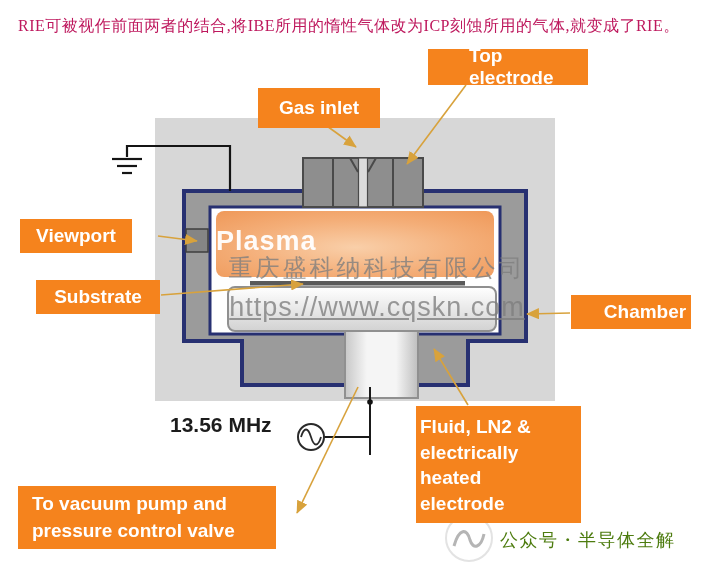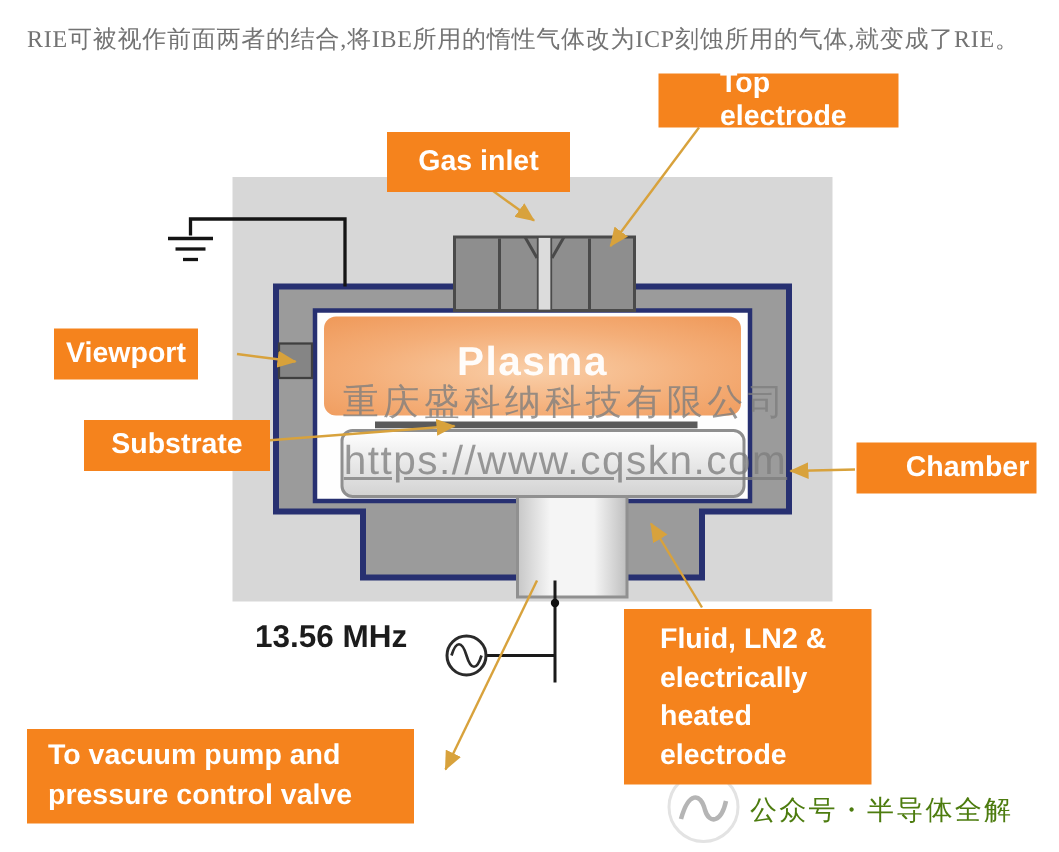--- a/index.html
+++ b/index.html
@@ -1,41 +1,41 @@
 <!DOCTYPE html>
 <html><head>
 <meta charset="utf-8">
 <style>
   html,body{margin:0;padding:0;background:#ffffff;}
   .stage{position:relative;width:706px;height:568px;background:#ffffff;overflow:hidden;
          font-family:"Liberation Sans",sans-serif;}
   .stage svg{position:absolute;left:0;top:0;z-index:1;}
 
   .title{position:absolute;left:18px;top:16px;width:680px;z-index:4;
-         font-family:"Liberation Serif",serif;font-size:16px;color:#737373;letter-spacing:0.5px;}
+         font-family:"Liberation Serif",serif;font-size:16px;color:#be185d;letter-spacing:0.5px;}
 
-  .plasma-text{position:absolute;left:216px;top:226px;width:278px;text-align:center;z-index:2;
+  .plasma-text{position:absolute;left:216px;top:226px;width:278px;z-index:2;
          font-size:27px;font-weight:600;letter-spacing:1px;color:rgba(255,255,255,0.95);}
 
   .wm{position:absolute;left:155px;width:444px;text-align:center;z-index:3;color:rgba(125,125,125,0.78);}
   .wm-company{top:252px;font-family:"Liberation Serif",serif;font-size:24px;letter-spacing:3px;}
   .wm-url{top:292px;font-size:27px;letter-spacing:1px;text-decoration:underline;}
 
   .freq{position:absolute;left:170px;top:413px;z-index:4;font-size:21px;font-weight:600;color:#1C1C1C;}
 
   .lbl{position:absolute;background:#F5831D;color:#ffffff;z-index:5;box-sizing:border-box;
        font-size:19px;font-weight:600;display:flex;align-items:center;justify-content:center;
        padding:4px 10px;}
-  #lbl-top-electrode{left:439px;top:49px;width:160px;height:36px;padding-left:41px;}
+  #lbl-top-electrode{left:428px;top:49px;width:160px;height:36px;padding-left:41px;}
   #lbl-gas-inlet{left:258px;top:88px;width:122px;height:40px;}
-  #lbl-viewport{left:36px;top:219px;width:96px;height:34px;}
-  #lbl-substrate{left:36px;top:280px;width:124px;height:34px;margin-left:20px;}
+  #lbl-viewport{left:20px;top:219px;width:112px;height:34px;}
+  #lbl-substrate{left:36px;top:280px;width:124px;height:34px;}
   #lbl-chamber{left:571px;top:295px;width:120px;height:34px;padding-left:38px;}
   #lbl-fluid{left:416px;top:406px;width:165px;height:117px;align-items:flex-start;
-             justify-content:flex-start;text-align:left;padding:8px 28px 8px 24px;line-height:1.35;}
+             justify-content:flex-start;text-align:left;padding:8px 28px 8px 4px;line-height:1.35;}
   #lbl-vacuum{left:18px;top:486px;width:258px;height:63px;justify-content:flex-start;
               text-align:left;padding:6px 14px;line-height:1.4;}
 
   .footer-text{position:absolute;left:500px;top:528px;z-index:4;font-size:18px;
                letter-spacing:1.5px;color:#4d7c0f;}
 </style>
 </head>
 <body>
 
 <div class="stage">

